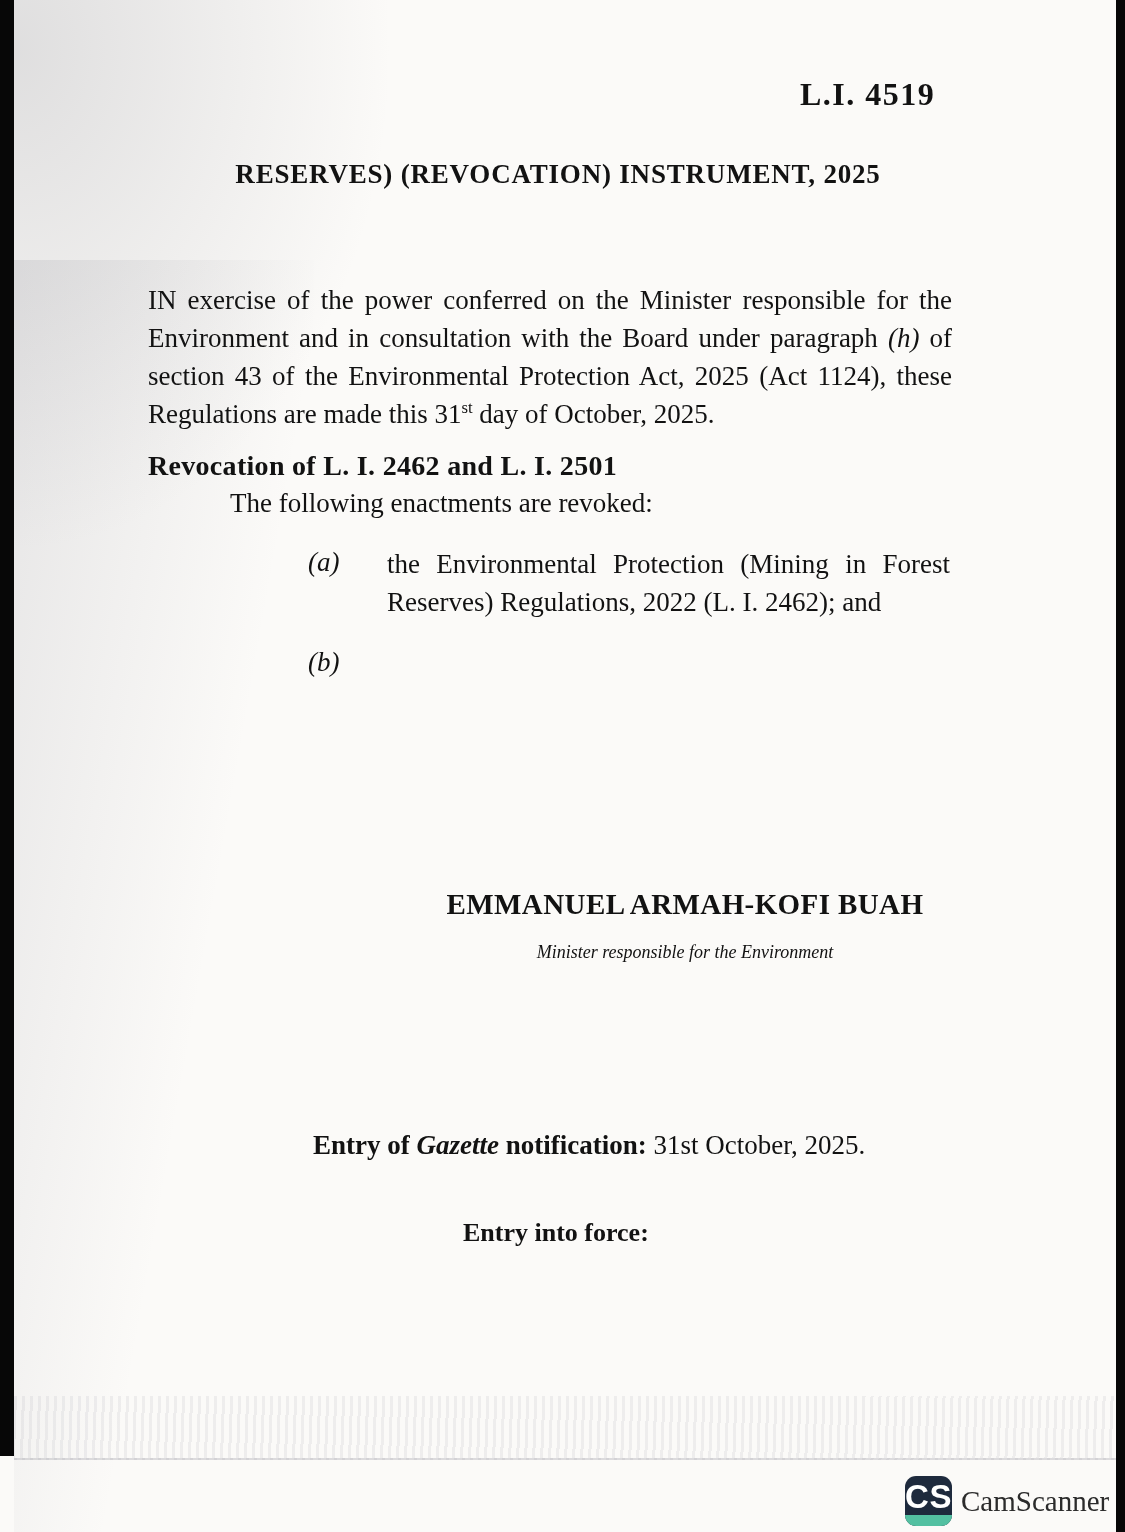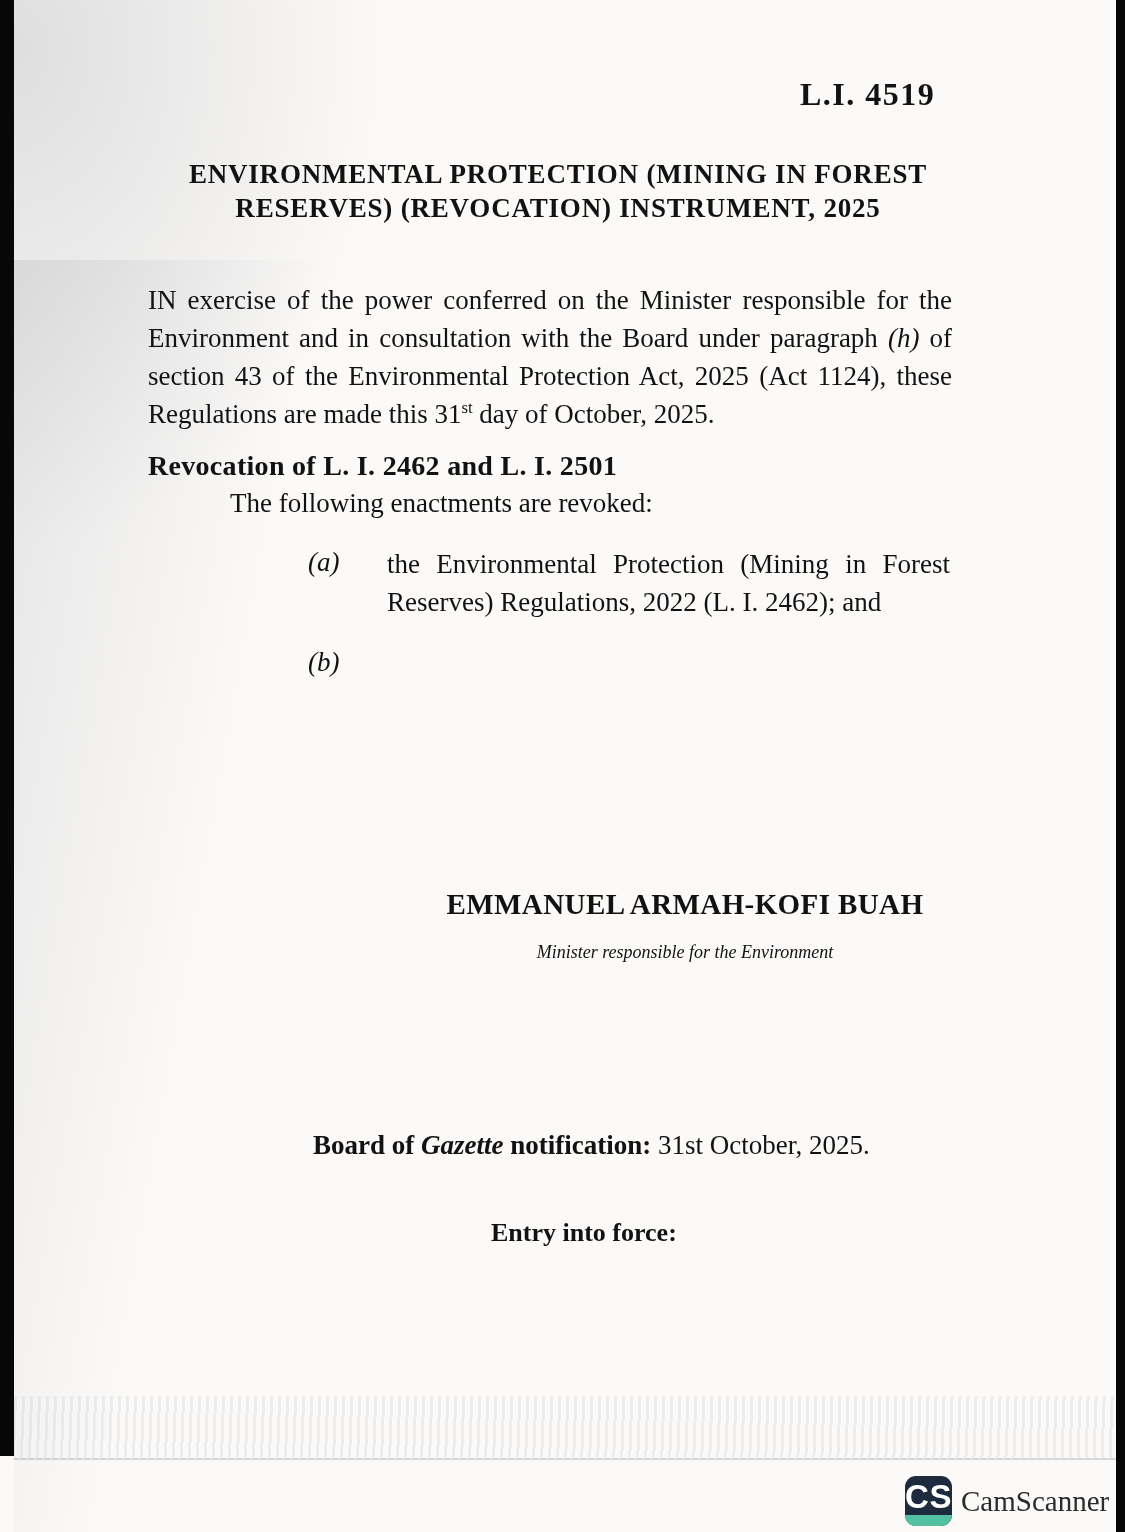--- a/index.html
+++ b/index.html
@@ -45,21 +45,21 @@
   .label-a { top:547px; left:308px; }
   .text-a  { top:545px; left:387px; }
   .label-b { top:647px; left:308px; }
   .text-b  { top:645px; left:387px; }
   .signature { position:absolute; top:888px; left:440px; width:490px; text-align:center; }
   .sig-name  { font-size:29px; font-weight:bold; letter-spacing:0.4px; }
   .sig-role  { font-size:18px; font-style:italic; margin-top:21px; }
   .gazette   { position:absolute; top:1130px; left:313px; font-size:27px; }
   .gazette .bold { font-weight:bold; }
   .gazette .bold-italic { font-weight:bold; font-style:italic; }
-  .entry { position:absolute; top:1218px; left:463px; font-size:26px; font-weight:bold;margin-left:28px; }
+  .entry { position:absolute; top:1218px; left:463px; font-size:26px; font-weight:bold; }
   
   .camscanner { position:absolute; left:905px; top:1476px; display:flex; align-items:center; }
   .cs-icon {
     position:relative; width:47px; height:50px; border-radius:11px; overflow:hidden;
     display:flex; align-items:center; justify-content:center; flex:0 0 auto;
   }
   .cs-icon-text {
     color:#ffffff; font-weight:bold; font-size:33px; margin-top:-8px;
     font-family:"Liberation Sans", sans-serif; letter-spacing:0.5px;
   }
@@ -73,40 +73,39 @@
 
   <div class="edge-left"></div>
   <div class="edge-right"></div>
   <div class="shade-topleft"></div>
   <div class="shade-left"></div>
   <div class="noise-band"></div>
 
   <div class="li-number">L.I. 4519</div>
 
   <div class="doc-title">
-    <div>ENVIRONMENTAL PROTECTION (MINING IN FOREST</div>
     <div>RESERVES) (REVOCATION) INSTRUMENT, 2025</div>
   </div>
 
   <div class="preamble"><span>IN exercise of the power conferred on the Minister responsible for the Environment and in consultation with the Board under paragraph </span><i>(h)</i><span> of section 43 of the Environmental Protection Act, 2025 (Act 1124), these Regulations are made this 31</span><sup>st</sup><span> day of October, 2025.</span></div>
 
   <div class="rev-heading">Revocation of L. I. 2462 and L. I. 2501</div>
   <div class="rev-intro">The following enactments are revoked:</div>
 
   <div class="item-label label-a">(a)</div>
   <div class="item-text text-a">the Environmental Protection (Mining in Forest Reserves) Regulations, 2022 (L. I. 2462); and</div>
 
   <div class="item-label label-b">(b)</div>
 
   <div class="signature">
     <div class="sig-name">EMMANUEL ARMAH-KOFI BUAH</div>
     <div class="sig-role">Minister responsible for the Environment</div>
   </div>
 
-  <div class="gazette"><span class="bold">Board of </span><span class="bold-italic">Gazette</span><span class="bold"> notification: </span><span>31st October, 2025.</span></div>
+  <div class="gazette"><span class="bold">Entry of </span><span class="bold-italic">Gazette</span><span class="bold"> notification: </span><span>31st October, 2025.</span></div>
 
   <div class="entry">Entry into force:</div>
 
   <div class="camscanner">
     <div class="cs-icon" style="background: rgb(30, 42, 61);">
       <span class="cs-icon-text">CS</span>
       <span class="cs-accent" style="background: rgb(83, 192, 161);"></span>
     </div>
     <span class="cs-label">CamScanner</span>
   </div>

